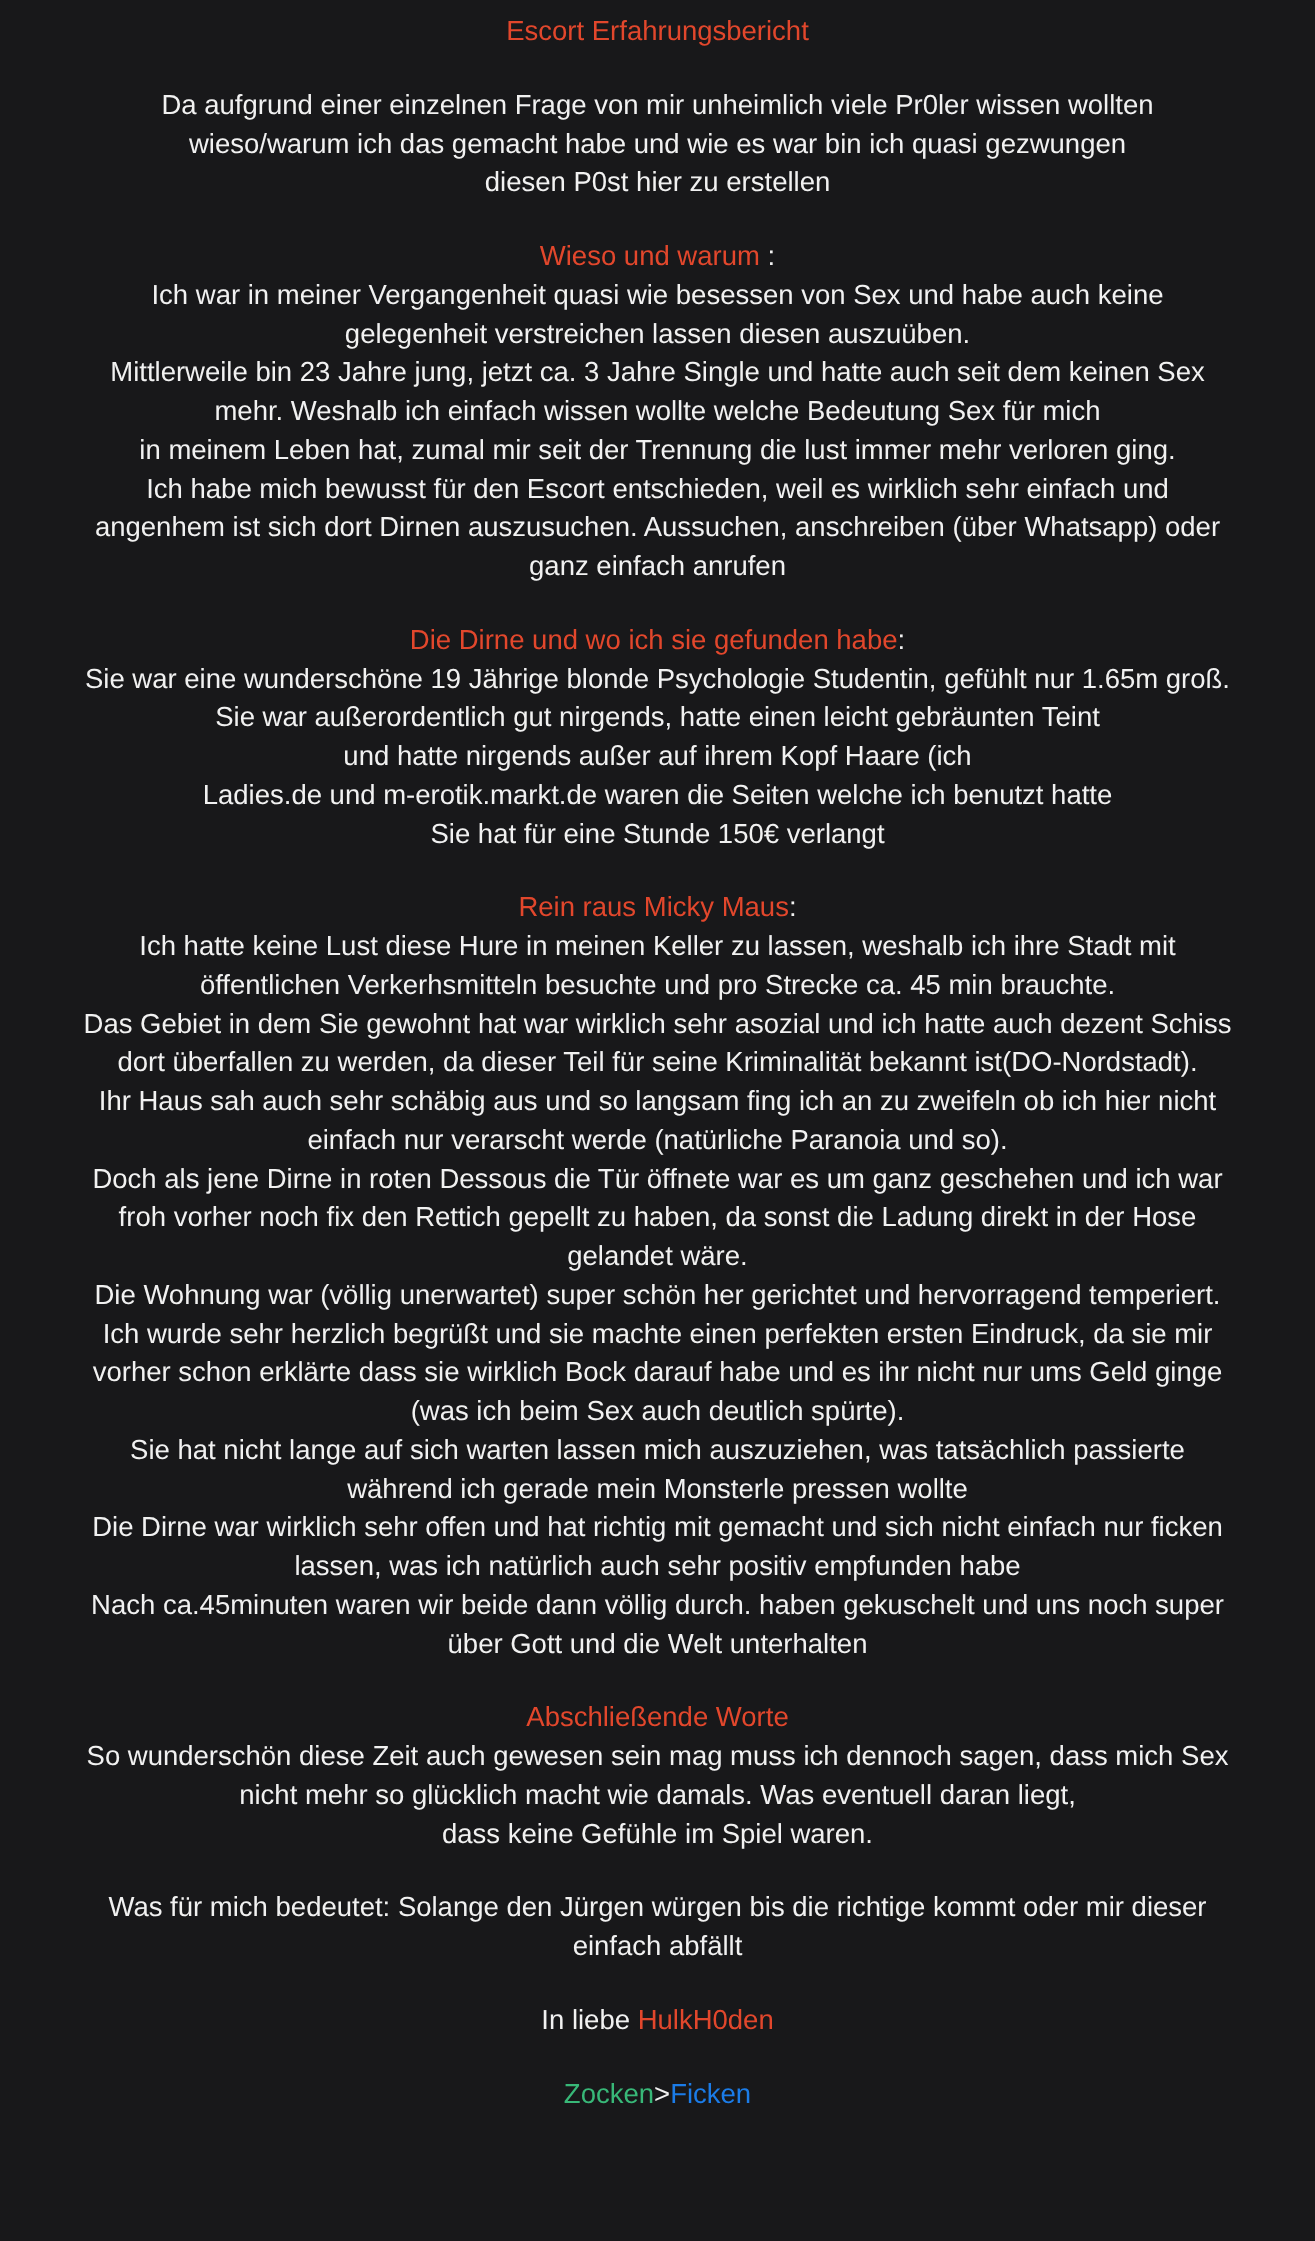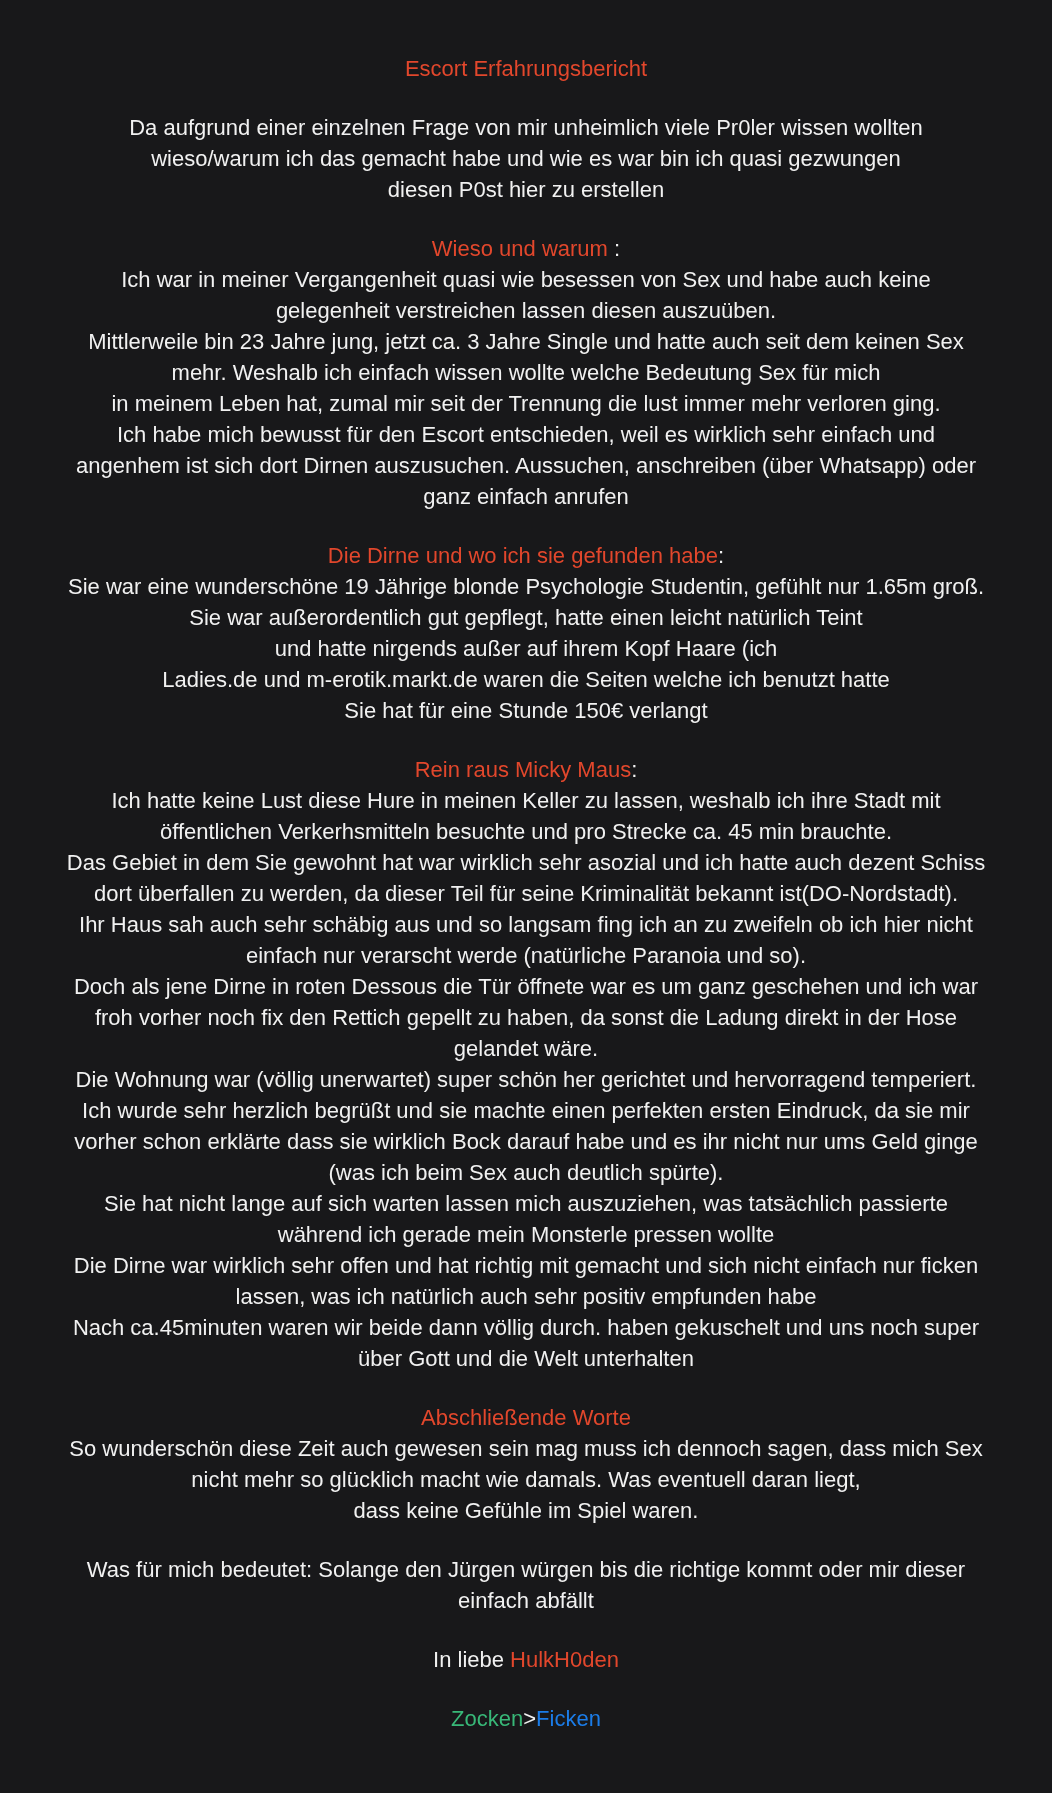--- a/index.html
+++ b/index.html
@@ -12,21 +12,20 @@
     height: 1793px;
     overflow: hidden;
     font-family: "Liberation Sans", "DejaVu Sans", sans-serif;
     font-size: 22px;
     line-height: 31px;
     color: var(--body, #f1f1f1);
     -webkit-font-smoothing: antialiased;
   }
   .doc {
     padding: 9px 17px 0 17px;
-    margin-top: 44px;
   }
   .post-title {
     text-align: center;
     color: var(--red, #e2472c);
     font-size: 22px;
     line-height: 31px;
   }
   .block {
     margin-top: 28px;
     text-align: center;
@@ -58,21 +57,21 @@
         <div class="line"><span class="c-body">Mittlerweile bin 23 Jahre jung, jetzt ca. 3 Jahre Single und hatte auch seit dem keinen Sex</span></div>
         <div class="line"><span class="c-body">mehr. Weshalb ich einfach wissen wollte welche Bedeutung Sex für mich</span></div>
         <div class="line"><span class="c-body">in meinem Leben hat, zumal mir seit der Trennung die lust immer mehr verloren ging.</span></div>
         <div class="line"><span class="c-body">Ich habe mich bewusst für den Escort entschieden, weil es wirklich sehr einfach und</span></div>
         <div class="line"><span class="c-body">angenhem ist sich dort Dirnen auszusuchen. Aussuchen, anschreiben (über Whatsapp) oder</span></div>
         <div class="line"><span class="c-body">ganz einfach anrufen</span></div>
       </div>
       <div class="block">
         <div class="line"><span class="c-red">Die Dirne und wo ich sie gefunden habe</span><span class="c-body">:</span></div>
         <div class="line"><span class="c-body">Sie war eine wunderschöne 19 Jährige blonde Psychologie Studentin, gefühlt nur 1.65m groß.</span></div>
-        <div class="line"><span class="c-body">Sie war außerordentlich gut gepflegt, hatte einen leicht natürlich Teint</span></div>
+        <div class="line"><span class="c-body">Sie war außerordentlich gut nirgends, hatte einen leicht gebräunten Teint</span></div>
         <div class="line"><span class="c-body">und hatte nirgends außer auf ihrem Kopf Haare (ich</span></div>
         <div class="line"><span class="c-body">Ladies.de und m-erotik.markt.de waren die Seiten welche ich benutzt hatte</span></div>
         <div class="line"><span class="c-body">Sie hat für eine Stunde 150€ verlangt</span></div>
       </div>
       <div class="block">
         <div class="line"><span class="c-red">Rein raus Micky Maus</span><span class="c-body">:</span></div>
         <div class="line"><span class="c-body">Ich hatte keine Lust diese Hure in meinen Keller zu lassen, weshalb ich ihre Stadt mit</span></div>
         <div class="line"><span class="c-body">öffentlichen Verkerhsmitteln besuchte und pro Strecke ca. 45 min brauchte.</span></div>
         <div class="line"><span class="c-body">Das Gebiet in dem Sie gewohnt hat war wirklich sehr asozial und ich hatte auch dezent Schiss</span></div>
         <div class="line"><span class="c-body">dort überfallen zu werden, da dieser Teil für seine Kriminalität bekannt ist(DO-Nordstadt).</span></div>

